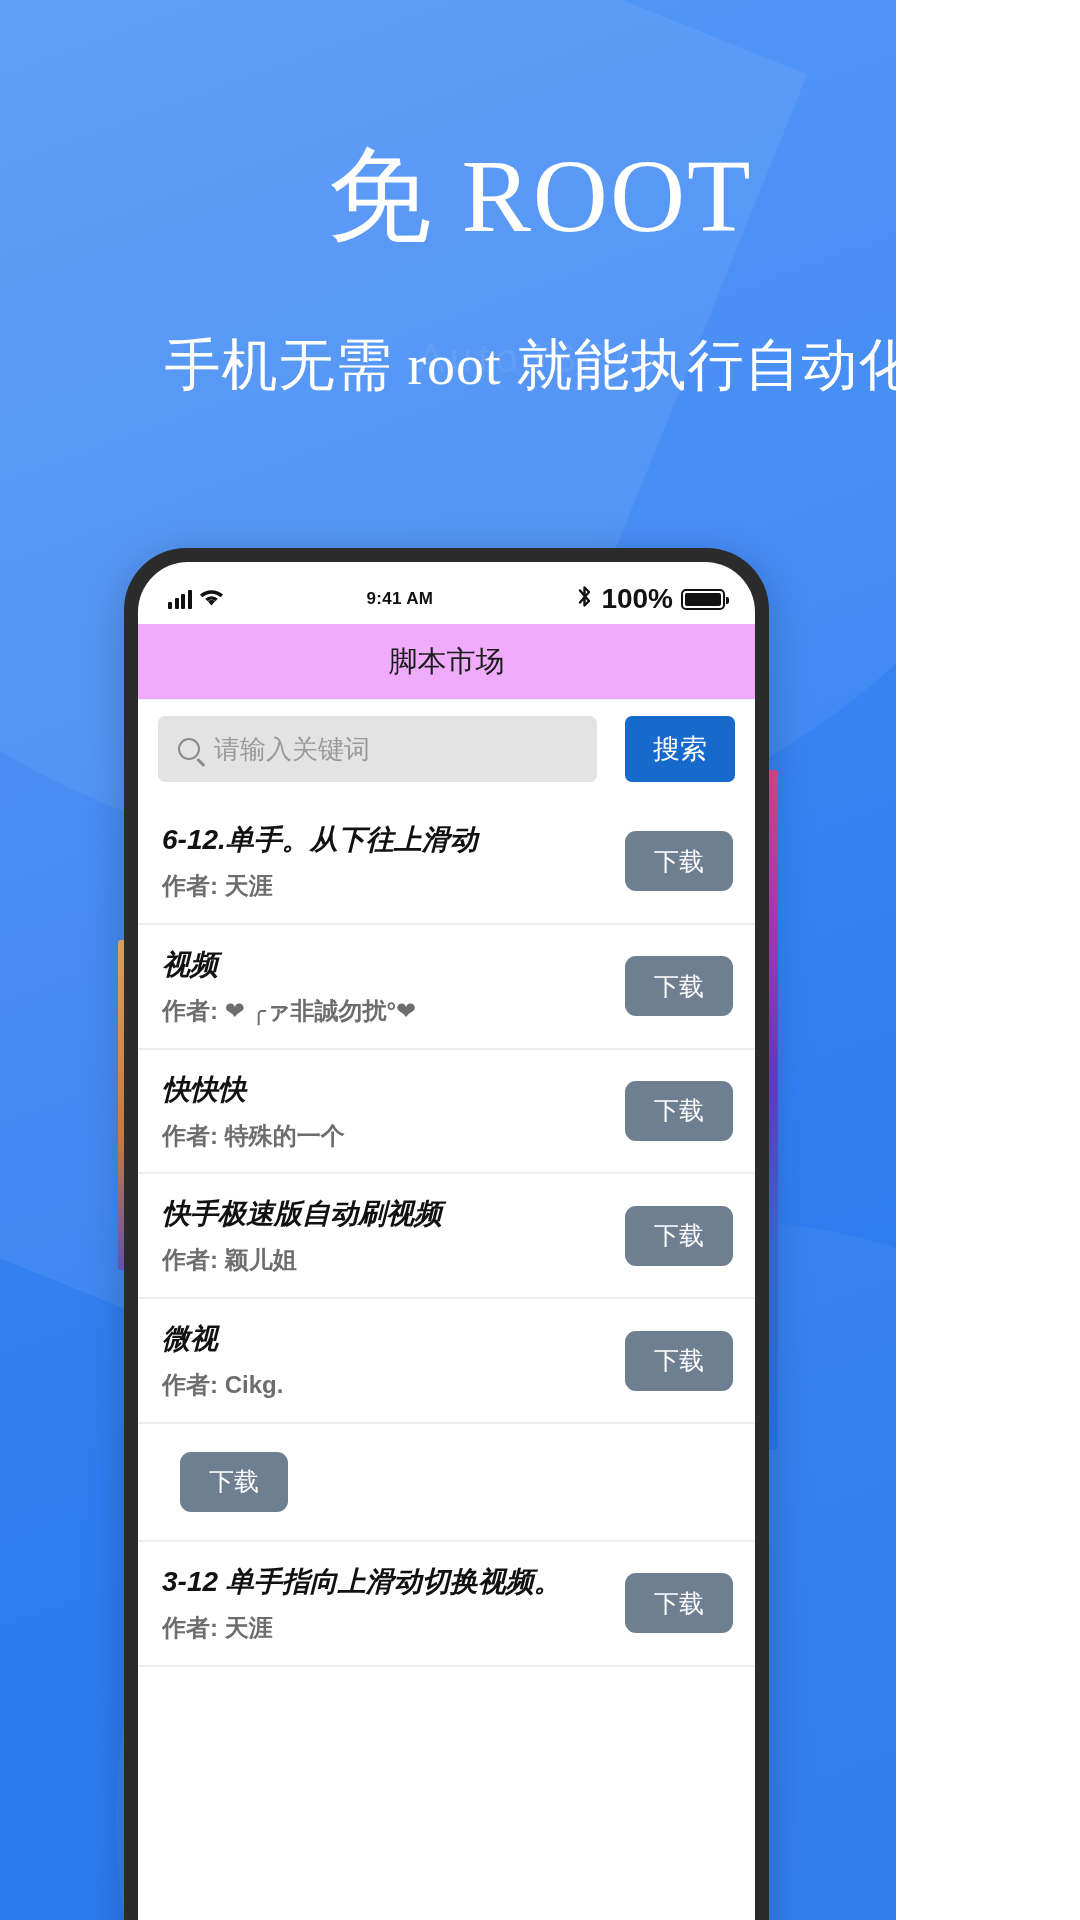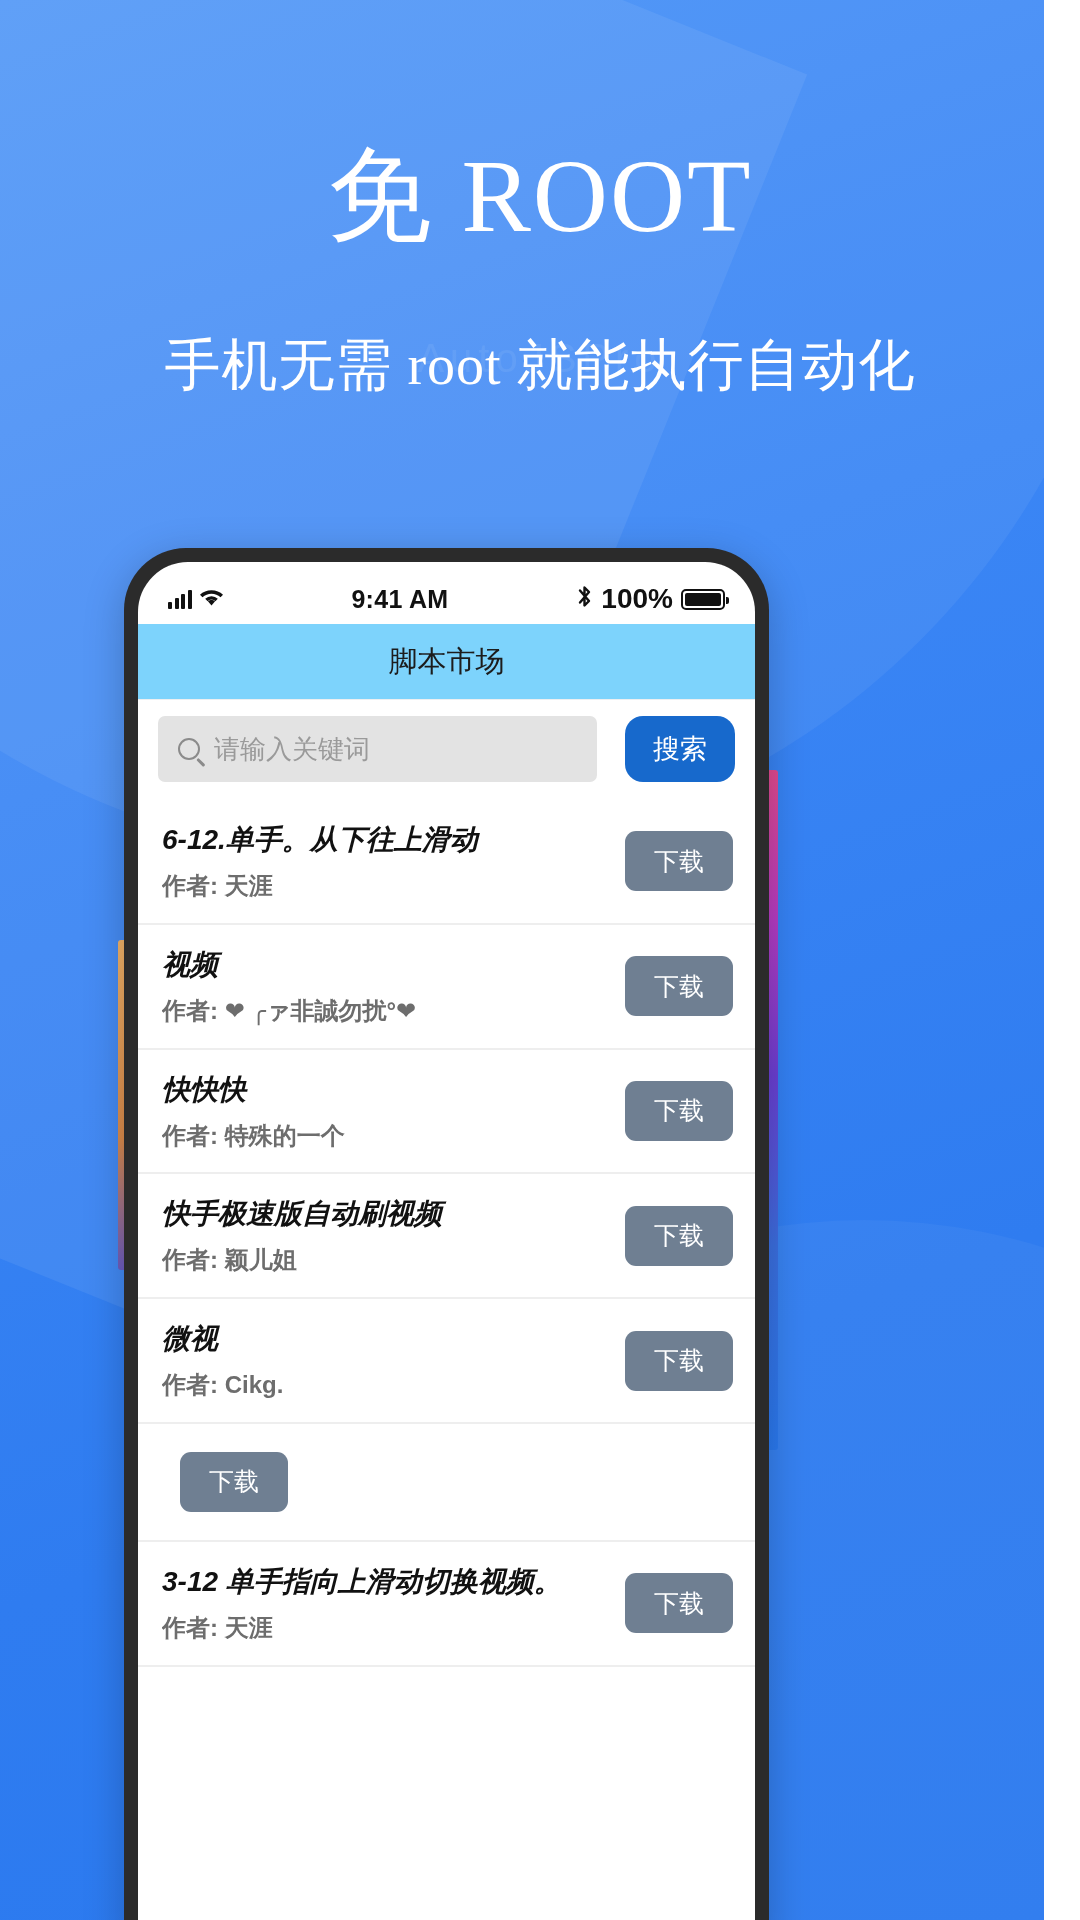--- a/index.html
+++ b/index.html
@@ -6,21 +6,21 @@
 
   html, body {
     width: 1080px;
     height: 1920px;
     overflow: hidden;
     font-family: "Liberation Sans", "DejaVu Sans", sans-serif;
   }
 
   #poster {
     position: relative;
-    width: 1044px;
+    width: 896px;
     height: 1920px;
     background: linear-gradient(160deg, #4a93f7 0%, #3b86f5 35%, #2f7cf0 70%, #2a79ef 100%);
     overflow: hidden;
     padding-left: 37px;
   }
 
   
   .bg-band {
     position: absolute;
     top: -300px;
@@ -145,21 +145,21 @@
     display: flex;
     align-items: center;
     justify-content: space-between;
     padding: 12px 30px 0 30px;
     color: #111;
     font-size: 23px;
     font-weight: bold;
   }
   .sb-left { display: flex; align-items: center; gap: 7px; }
   .sb-right { display: flex; align-items: center; gap: 8px; }
-  .sb-center { font-size: 25px; font-weight: bold; letter-spacing: .3px; }
+  .sb-center { font-size: 17px; font-weight: bold; letter-spacing: .3px; }
 
   .bars { display: flex; align-items: flex-end; gap: 2.5px; height: 19px; }
   .bars i { display: block; width: 4px; background: #111; border-radius: 1px; }
   .bars i:nth-child(1){ height: 7px; }
   .bars i:nth-child(2){ height: 11px; }
   .bars i:nth-child(3){ height: 15px; }
   .bars i:nth-child(4){ height: 19px; }
 
   .batt {
     width: 44px; height: 21px;
@@ -178,21 +178,21 @@
 
   
   .apptitle {
     height: 76px;
     display: flex;
     align-items: center;
     justify-content: center;
     font-size: 29px;
     color: #1c1c1c;
     border-bottom: 1px solid #eceff1;
-    background: #7dd3fc;
+    background: #f0abfc;
   }
 
   
   .searchrow {
     display: flex;
     align-items: center;
     gap: 28px;
     padding: 16px 20px 18px 20px;
     background: #fff;
   }
@@ -216,21 +216,21 @@
     transform: rotate(45deg);
   }
   .ph { color: #9a9a9a; font-size: 26px; }
 
   .searchbtn {
     width: 110px; height: 66px;
     background: #1769cc;
     color: #fff;
     font-size: 27px;
     border: none;
-    border-radius: 18px;
+    border-radius: 7px;
     display: flex; align-items: center; justify-content: center;
     cursor: pointer;
     font-family: inherit;
   }
 
   
   .list { background: #fff; }
   .row {
     display: flex;
     align-items: center;

